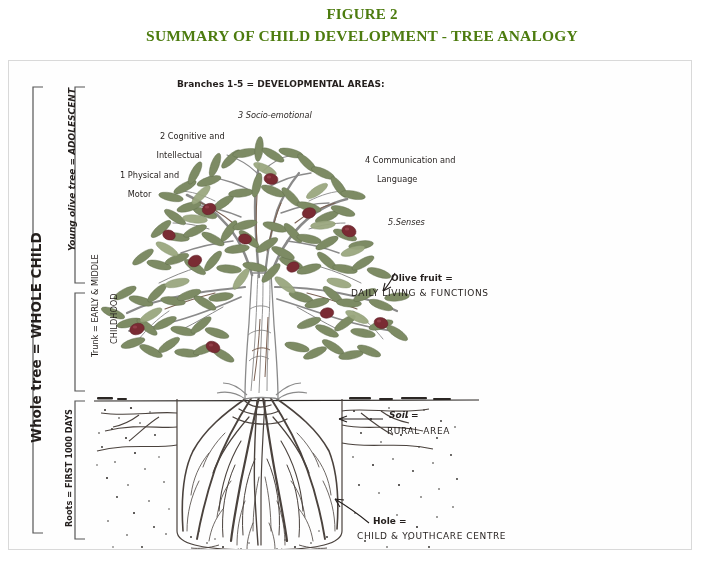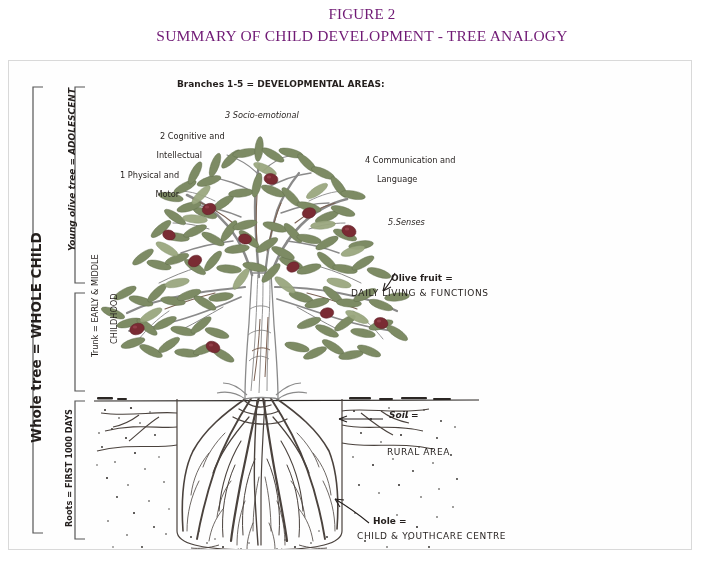--- a/index.html
+++ b/index.html
@@ -6,22 +6,22 @@
   body{
     width:724px;height:582px;overflow:hidden;position:relative;
     font-family:"Liberation Serif",serif;color:#000;
   }
   #page{position:absolute;inset:0;background:#fff;}
 
   
   .title-block{position:absolute;left:0;top:4px;width:724px;text-align:center;}
   .title-line{
     font-family:"Liberation Serif",serif;
-    font-weight:normal;font-size:15px;letter-spacing:.2px;line-height:21px;
-    color:#701a75;white-space:nowrap;
+    font-weight:bold;font-size:15px;letter-spacing:.2px;line-height:21px;
+    color:#4d7c0f;white-space:nowrap;
   }
   .title-line.l2{font-size:15.5px;}
 
   
   #figure{
     position:absolute;left:8px;top:60px;width:684px;height:490px;
     background:#fefefe;border:1px solid #d9d9d9;
     box-sizing:border-box;overflow:hidden;
   }
   #figure-inner{position:absolute;left:0;top:0;width:700px;height:490px;}
@@ -478,47 +478,47 @@
 
           <path d="M76 340 L66 340 L66 478 L76 478"></path>
         </g>
       </svg>
 
       <div class="hw md bold" style="left:168px;top:18px;">Branches 1-5 = DEVELOPMENTAL AREAS:</div>
 
       <div class="hw sm" style="left:85px;top:81px;">
         <span class="lbl-two">
           <span>1 Physical and</span>
-          <span class="ln2" style="text-align:right;padding-left:6px;">Motor</span>
+          <span class="ln2" style="text-align:center;padding-left:6px;">Motor</span>
         </span>
       </div>
 
       <div class="hw sm" style="left:125px;top:42px;">
         <span class="lbl-two">
           <span>2 Cognitive and</span>
           <span class="ln2">Intellectual</span>
         </span>
       </div>
 
-      <div class="hw sm ital" style="left:216px;top:50px;">3 Socio-emotional</div>
+      <div class="hw sm ital" style="left:229px;top:50px;">3 Socio-emotional</div>
 
       <div class="hw sm" style="left:330px;top:66px;">
         <span class="lbl-two">
           <span>4 Communication and</span>
           <span class="ln2">Language</span>
         </span>
       </div>
 
       <div class="hw sm ital" style="left:379px;top:142px;margin-top:15px;">5.Senses</div>
 
       <div class="hw md bold" style="left:382px;top:212px;">Olive fruit =</div>
       <div class="hw md caps" style="left:342px;top:227px;">DAILY LIVING &amp; FUNCTIONS</div>
 
       <div class="hw md bold ital" style="left:380px;top:349px;">Soil =</div>
-      <div class="hw md caps" style="left:378px;top:386px;">RURAL AREA</div>
+      <div class="hw md caps" style="left:378px;top:365px;">RURAL AREA</div>
 
       <div class="hw md bold" style="left:364px;top:455px;">Hole =</div>
       <div class="hw md caps" style="left:348px;top:470px;text-align:right;">CHILD &amp; YOUTHCARE CENTRE</div>
 
       <div class="hw xl bold vert" style="left:20px;top:382px;transform:rotate(-90deg);">Whole tree = WHOLE CHILD</div>
 
       <div class="hw md bold ital vert" style="left:58px;top:190px;transform:rotate(-90deg);">Young olive tree = ADOLESCENT</div>
 
       <div class="hw sm vert" style="left:53px;top:322px;transform:rotate(-90deg);">
         <span class="lbl-two">

